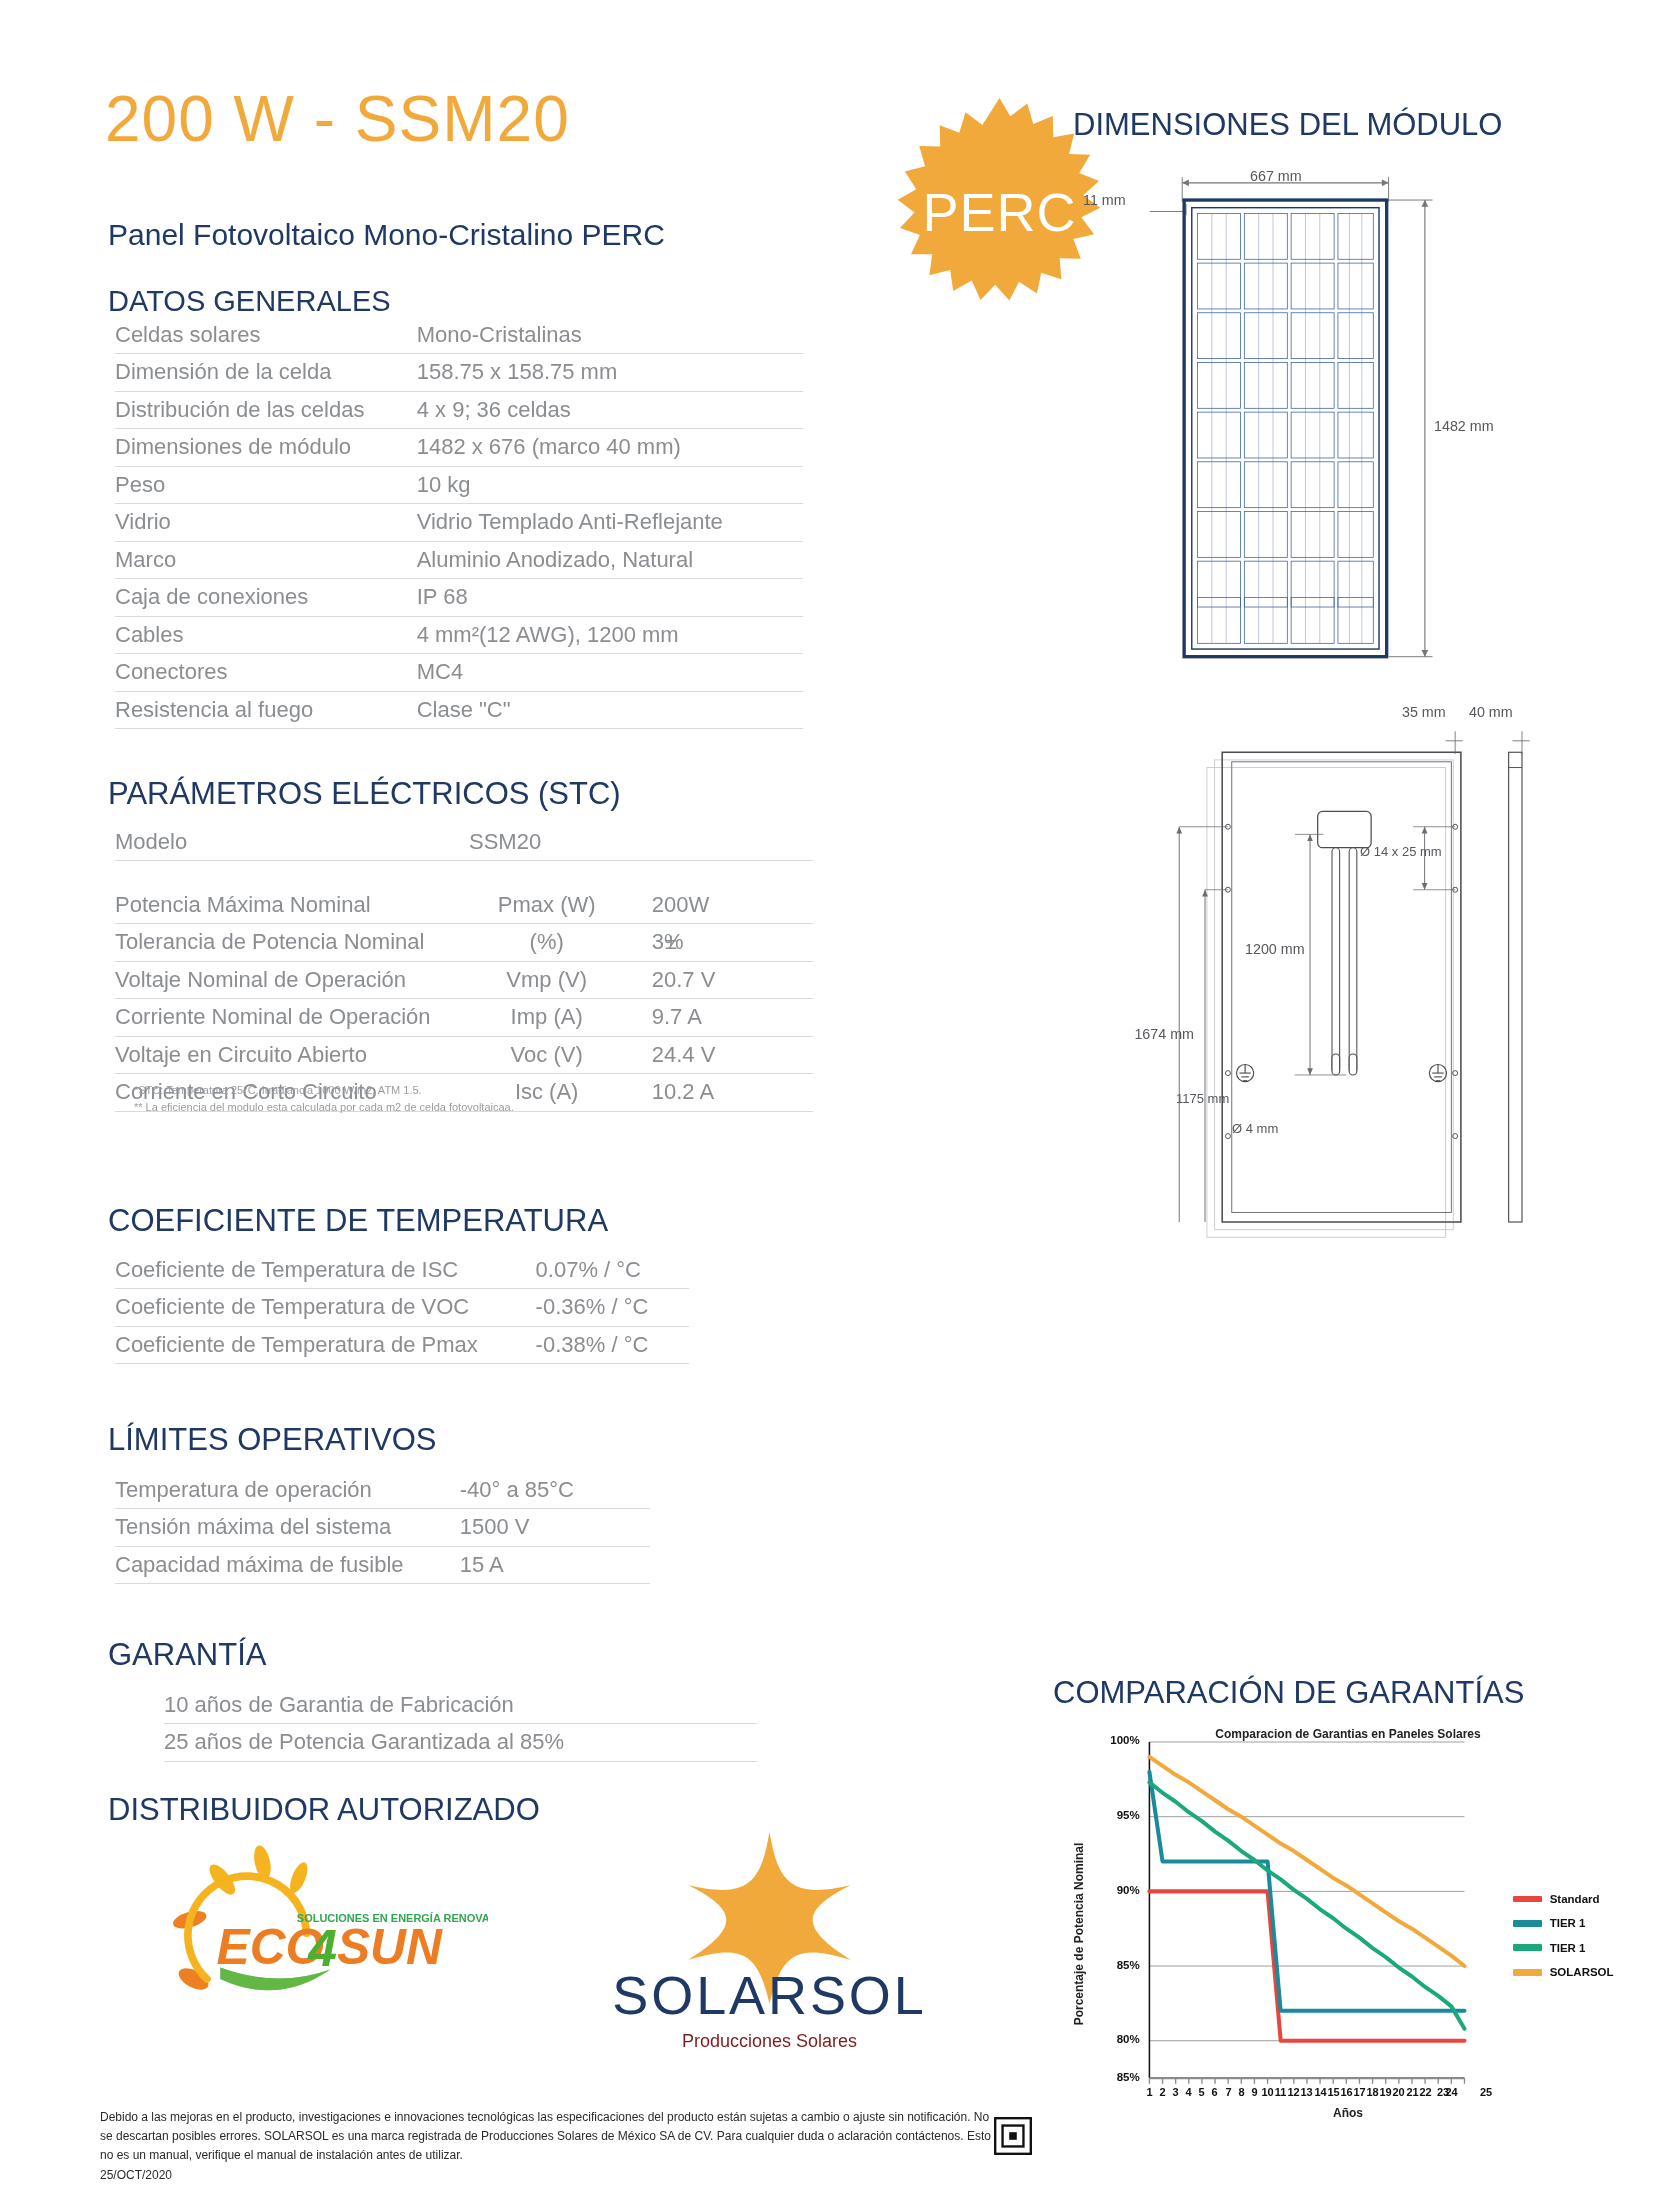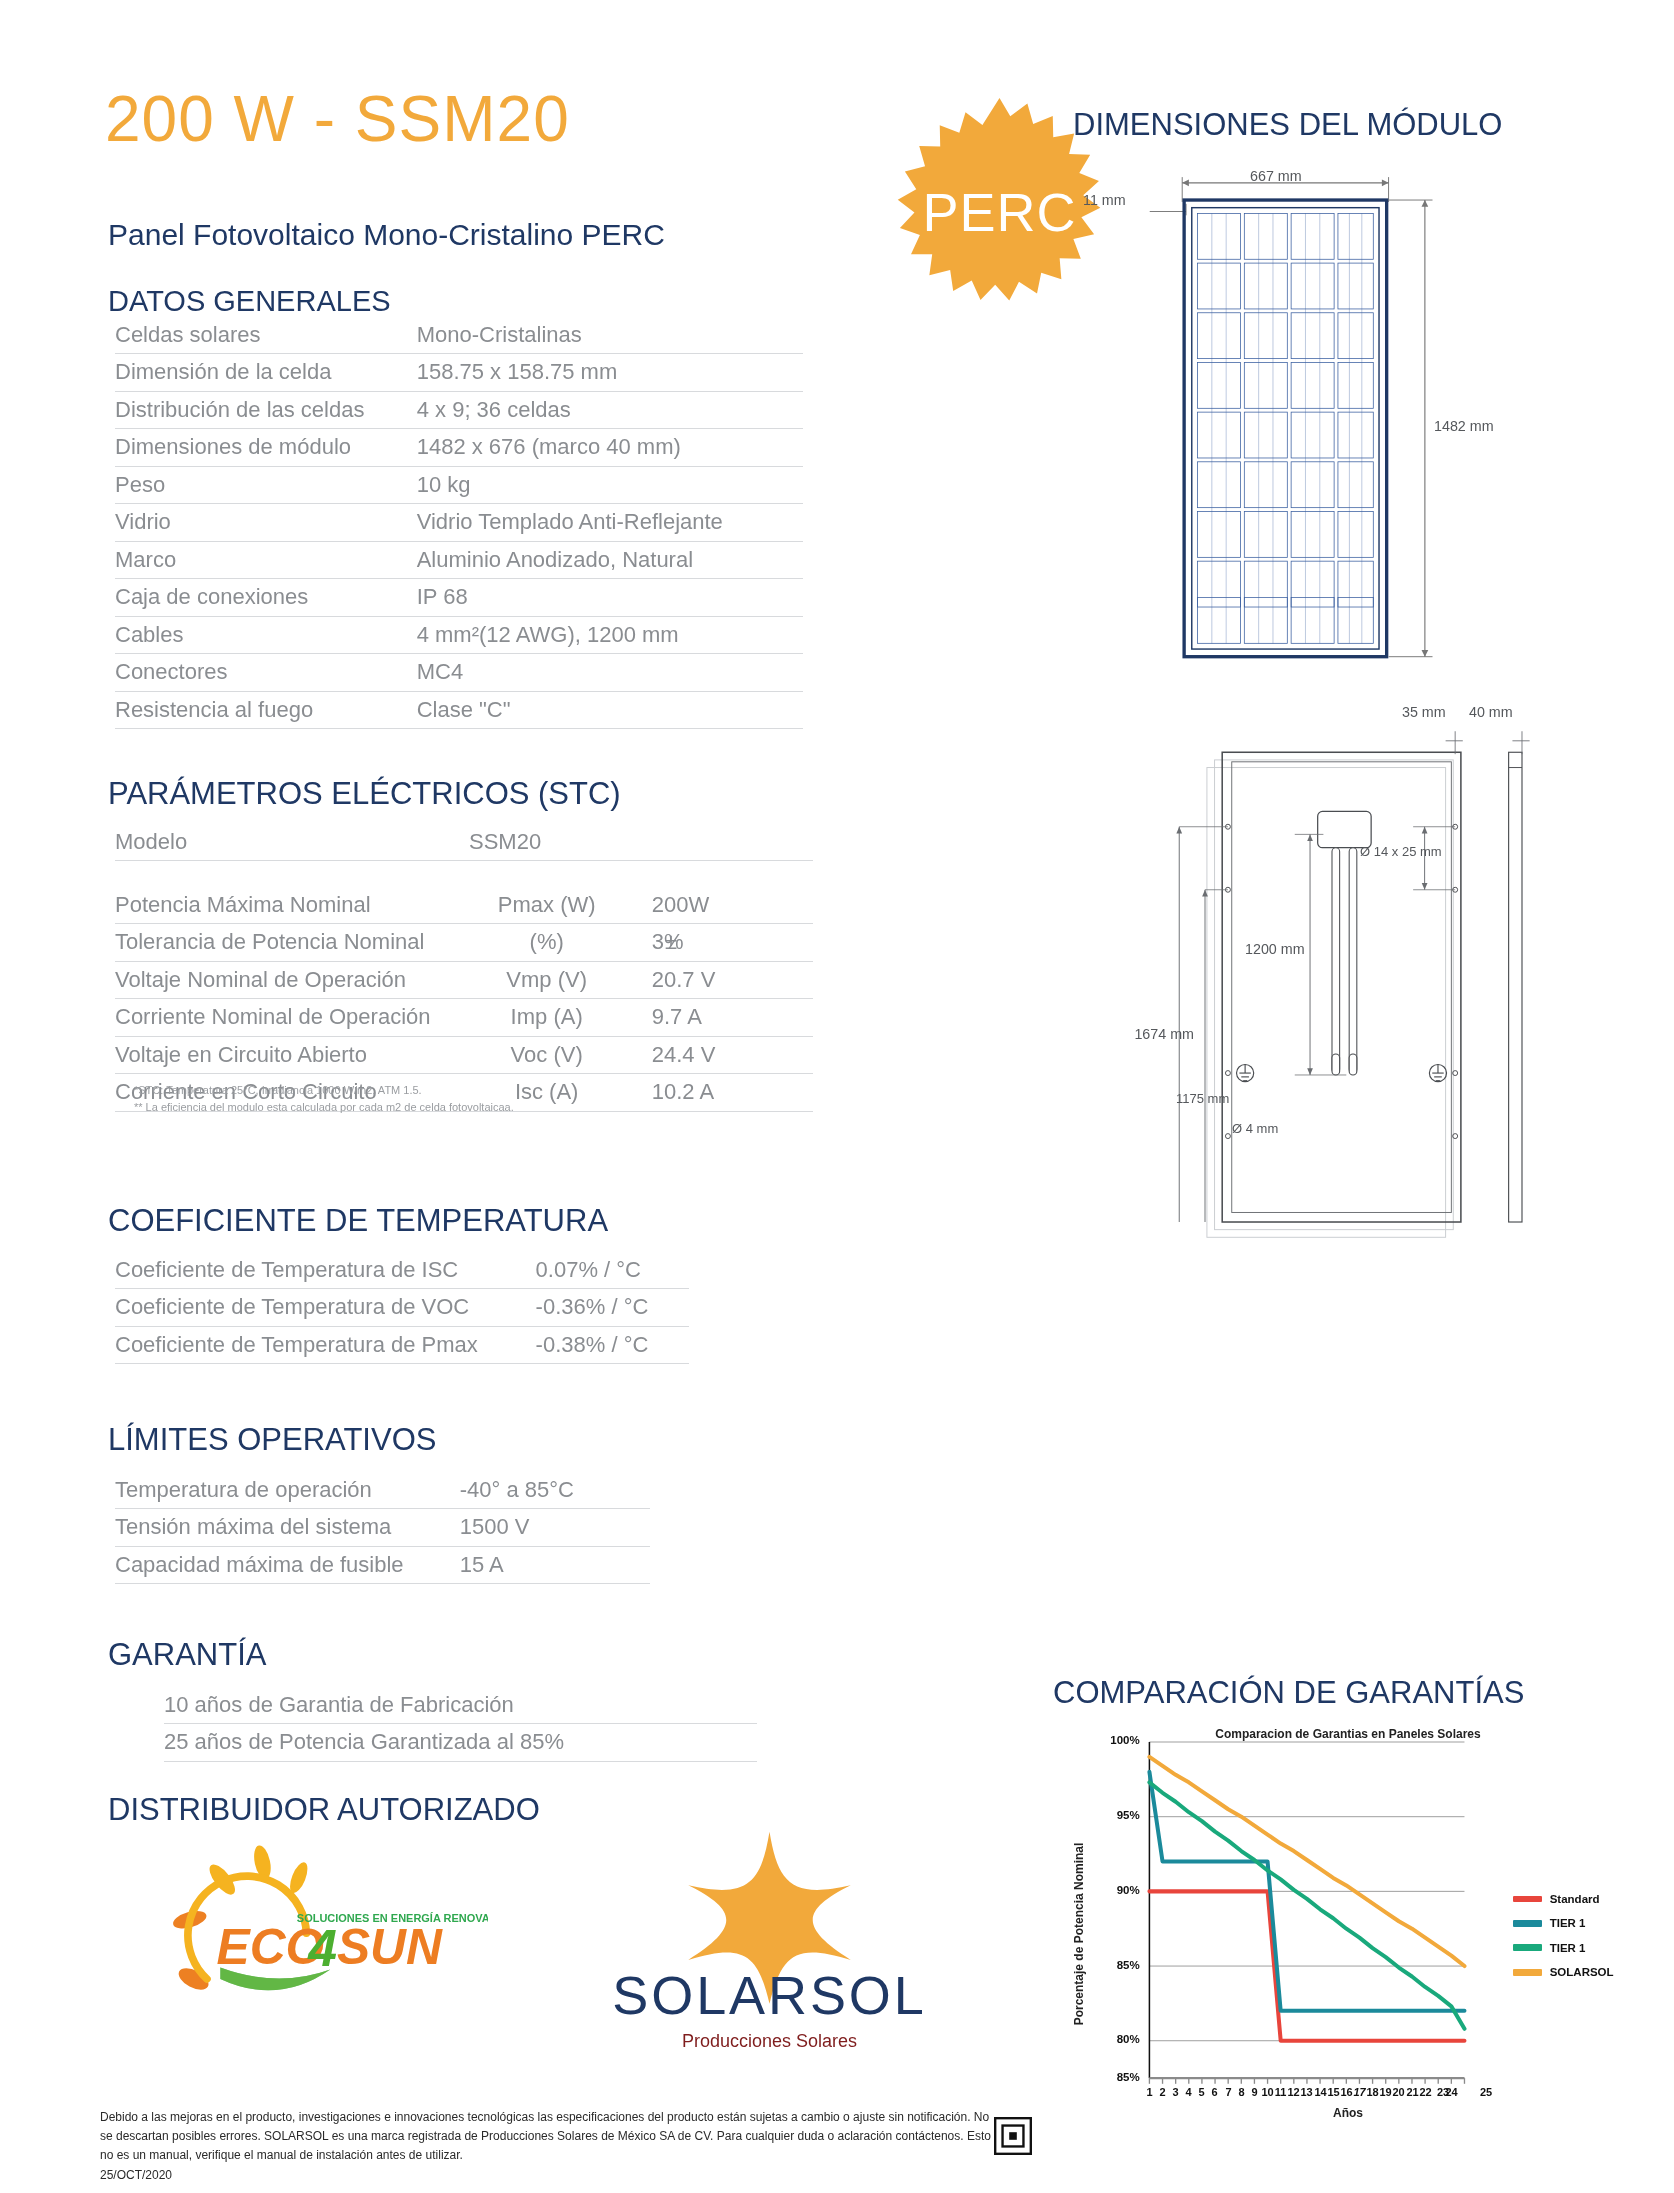--- a/index.html
+++ b/index.html
@@ -554,21 +554,21 @@
         <div class="xtick" style="left: 130px; top: 365px; width: 17px;">7</div>
         <div class="xtick" style="left: 143px; top: 365px; width: 17px;">8</div>
         <div class="xtick" style="left: 156px; top: 365px; width: 17px;">9</div>
         <div class="xtick" style="left: 169px; top: 365px; width: 17px;">10</div>
         <div class="xtick" style="left: 182px; top: 365px; width: 17px;">11</div>
         <div class="xtick" style="left: 195px; top: 365px; width: 17px;">12</div>
         <div class="xtick" style="left: 208px; top: 365px; width: 17px;">13</div>
         <div class="xtick" style="left: 222px; top: 365px; width: 17px;">14</div>
         <div class="xtick" style="left: 235px; top: 365px; width: 17px;">15</div>
         <div class="xtick" style="left: 248px; top: 365px; width: 17px;">16</div>
-        <div class="xtick" style="left: 261px; top: 365px; width: 17px; font-style: italic;">17</div>
+        <div class="xtick" style="left: 261px; top: 365px; width: 17px;">17</div>
         <div class="xtick" style="left: 274px; top: 365px; width: 17px;">18</div>
         <div class="xtick" style="left: 287px; top: 365px; width: 17px;">19</div>
         <div class="xtick" style="left: 300px; top: 365px; width: 17px;">20</div>
         <div class="xtick" style="left: 314px; top: 365px; width: 17px;">21</div>
         <div class="xtick" style="left: 327px; top: 365px; width: 17px;">22</div>
         <div class="xtick" style="left: 340px; top: 365px; width: 26px;">23</div>
         <div class="xtick" style="left: 353px; top: 365px; width: 17px;">24</div>
         <div class="xtick" style="left: 366px; top: 365px; width: 17px; padding-left: 24px;">25</div>
       </div>
   </div>

